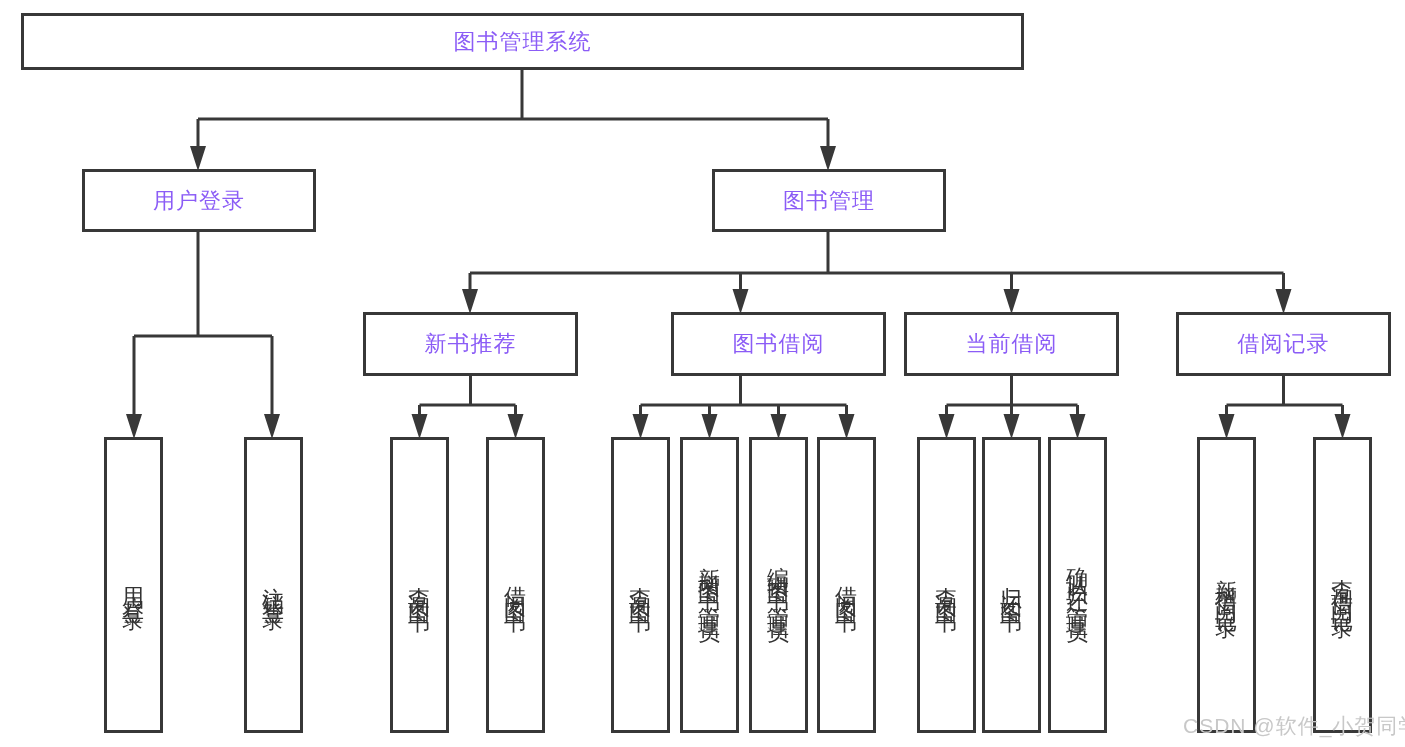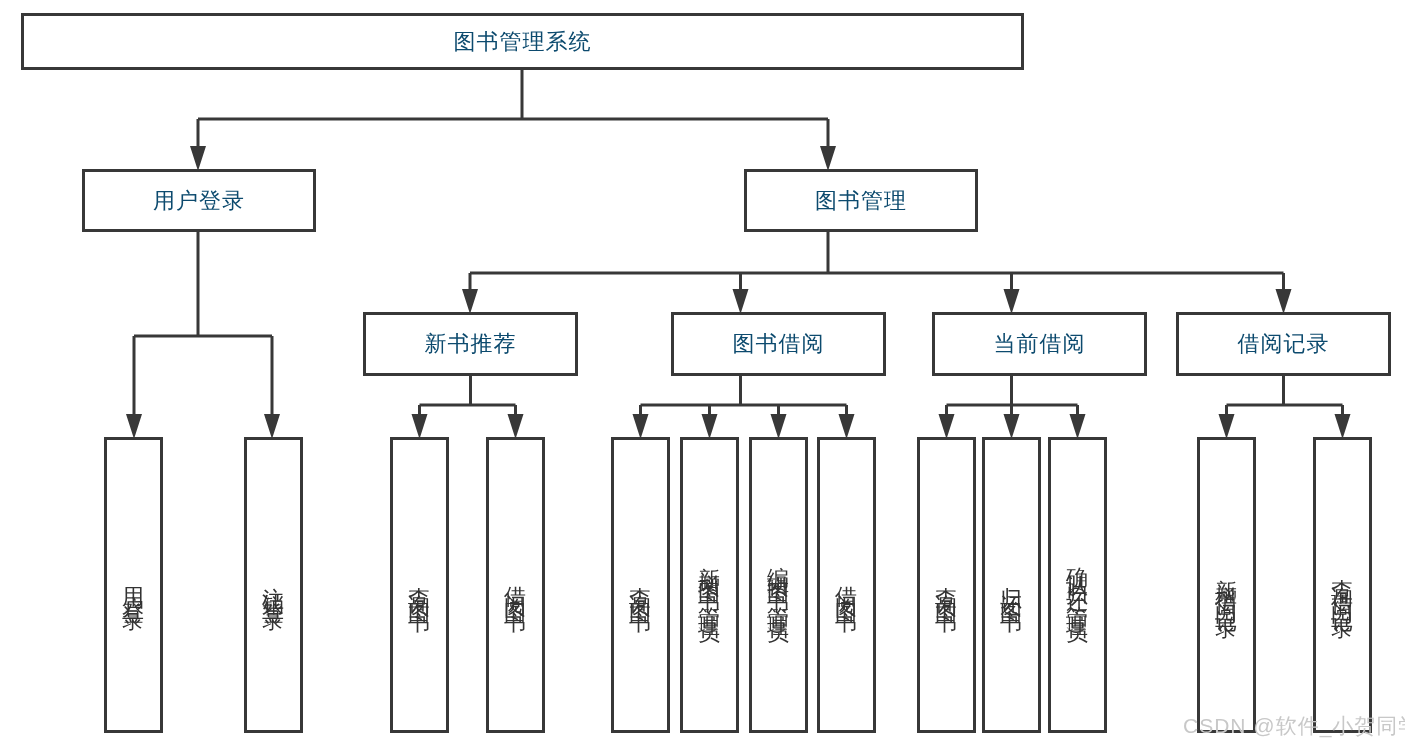--- a/index.html
+++ b/index.html
@@ -16,21 +16,21 @@
     position:absolute;
     box-sizing:border-box;
     background:#ffffff;
     border:3px solid #383838;
     z-index:2;
     display:flex;
     align-items:center;
     justify-content:center;
     font-size:22px;
     letter-spacing:1px;
-    color:#0c4a6e;
+    color:#8b5cf6;
   }
   .leaf{
     position:absolute;
     box-sizing:border-box;
     background:#ffffff;
     border:3px solid #383838;
     z-index:2;
     width:59px;
     top:437px;
     height:296px;
@@ -47,25 +47,25 @@
     top:712px;
     z-index:5;
     font-size:21px;
     color:#c8c8c8;
     letter-spacing:1px;
     white-space:nowrap;
   }
   
   .b-root{left:21px;top:13px;width:1003px;height:57px;}
   .b-user{left:82px;top:169px;width:234px;height:63px;}
-  .b-mgmt{left:712px;top:169px;width:234px;height:63px;margin-left:32px;}
+  .b-mgmt{left:712px;top:169px;width:234px;height:63px;}
   .b-l3{top:312px;width:215px;height:64px;font-family:Liberation Mono, monospace;}
   .b-rec{left:363px;}
   .b-borrow{left:671px;}
-  .b-current{left:932px;}
+  .b-current{left:904px;}
   .b-records{left:1176px;}
   .lf-1{left:104px;}  .lf-2{left:244px;}
   .lf-3{left:390px;}  .lf-4{left:486px;}
   .lf-5{left:611px;}  .lf-6{left:680px;}
   .lf-7{left:749px;}  .lf-8{left:817px;}
   .lf-9{left:917px;}  .lf-10{left:982px;}
   .lf-11{left:1048px;}
   .lf-12{left:1197px;} .lf-13{left:1313px;}
 </style>
 </head>

